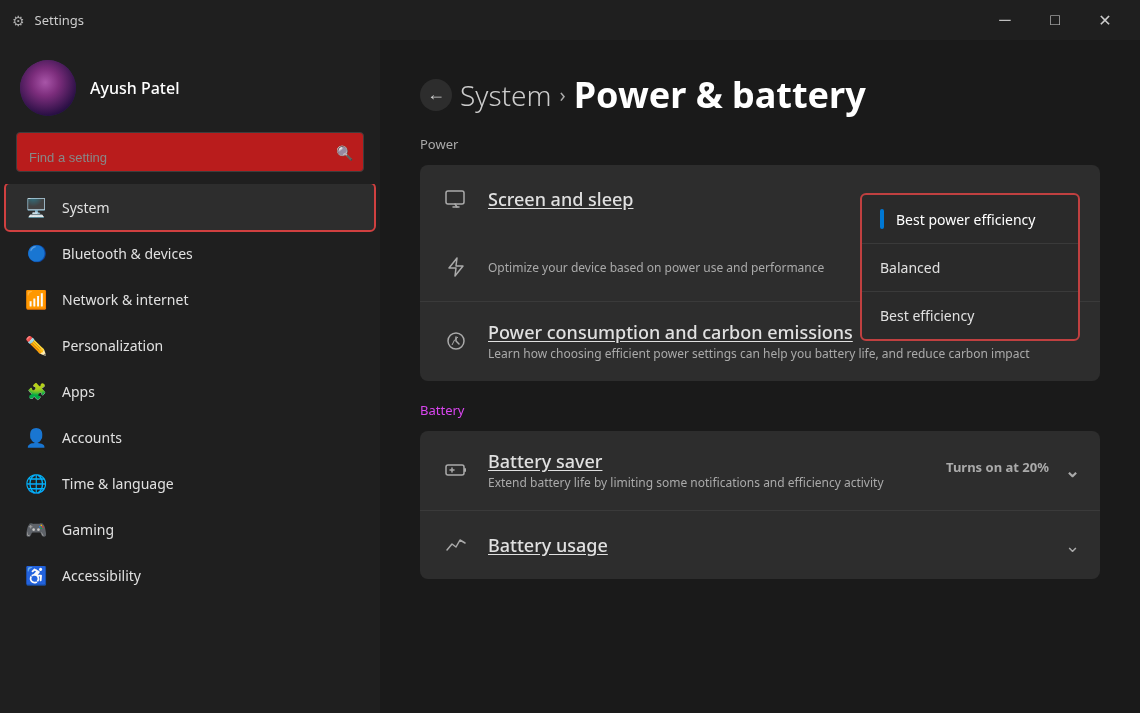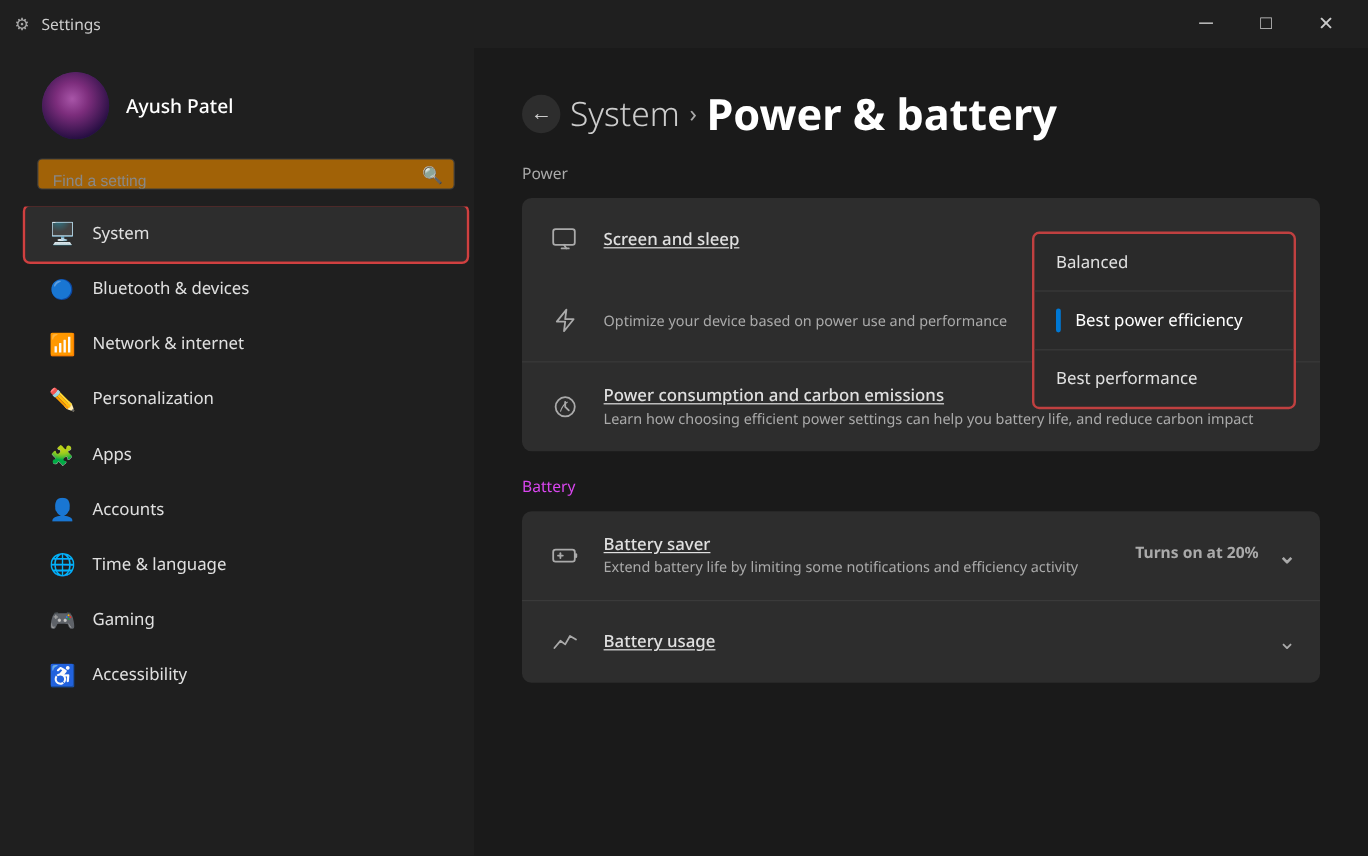--- a/index.html
+++ b/index.html
@@ -46,21 +46,20 @@
       display: flex;
       align-items: center;
       justify-content: center;
       border-radius: 4px;
     }
 
     
     .app-layout {
       display: flex;
       height: calc(713px - 40px);
-      margin-left: 15px;
     }
 
     
     .sidebar {
       width: 380px;
       background: #1f1f1f;
       display: flex;
       flex-direction: column;
       padding: 0;
       overflow: hidden;
@@ -95,22 +94,22 @@
       font-weight: 500;
       color: #fff;
     }
 
     .search-box {
       margin: 0 16px 12px 16px;
       position: relative;
     }
     .search-input {
       width: 100%;
-      height: 26px;
-      background: #a16207;
+      height: 40px;
+      background: #b91c1c;
       border: 1px solid #3d3d3d;
       border-radius: 4px;
       color: #ccc;
       font-size: 13px;
       padding: 10px 36px 0 12px;
       outline: none;
     }
     .search-input::placeholder { color: #888; }
     .search-icon-wrap {
       position: absolute;
@@ -213,21 +212,21 @@
       align-items: center;
       justify-content: center;
       font-size: 22px;
       color: #ccc;
       flex-shrink: 0;
     }
     .card-text {
       flex: 1;
     }
     .card-label {
-      font-size: 14px;
+      font-size: 18px;
       font-weight: 500;
       color: #e0e0e0;
       text-decoration: underline;
       text-underline-offset: 2px;
     }
     .card-desc {
       font-size: 12px;
       color: #aaa;
       margin-top: 2px;
       line-height: 1.4;
@@ -422,28 +421,28 @@
         <span class="card-icon">
           <svg width="24" height="24" viewBox="0 0 24 24" fill="none" xmlns="http://www.w3.org/2000/svg">
             <path d="M13 3L5 13h7l-1 8 8-10h-7l1-8z" stroke="#aaa" stroke-width="1.5" fill="none" stroke-linejoin="round"></path>
           </svg>
         </span>
         <div class="card-text">
           <div class="card-desc">Optimize your device based on power use and performance</div>
         </div>
 
         <div class="power-mode-dropdown">
-          <div class="dropdown-option">
-            <span>Balanced</span>
-          </div>
           <div class="dropdown-option selected">
             <span>Best power efficiency</span>
           </div>
           <div class="dropdown-option">
-            <span>Best performance</span>
+            <span>Balanced</span>
+          </div>
+          <div class="dropdown-option">
+            <span>Best efficiency</span>
           </div>
         </div>
       </div>
 
       <div class="card-row">
         <span class="card-icon">
           <svg width="24" height="24" viewBox="0 0 24 24" fill="none" xmlns="http://www.w3.org/2000/svg">
             <circle cx="12" cy="12" r="8" stroke="#aaa" stroke-width="1.5" fill="none"></circle>
             <path d="M12 8v4l3 3" stroke="#aaa" stroke-width="1.5" stroke-linecap="round"></path>
             <path d="M8 16 Q10 10 14 8" stroke="#aaa" stroke-width="1" fill="none"></path>

